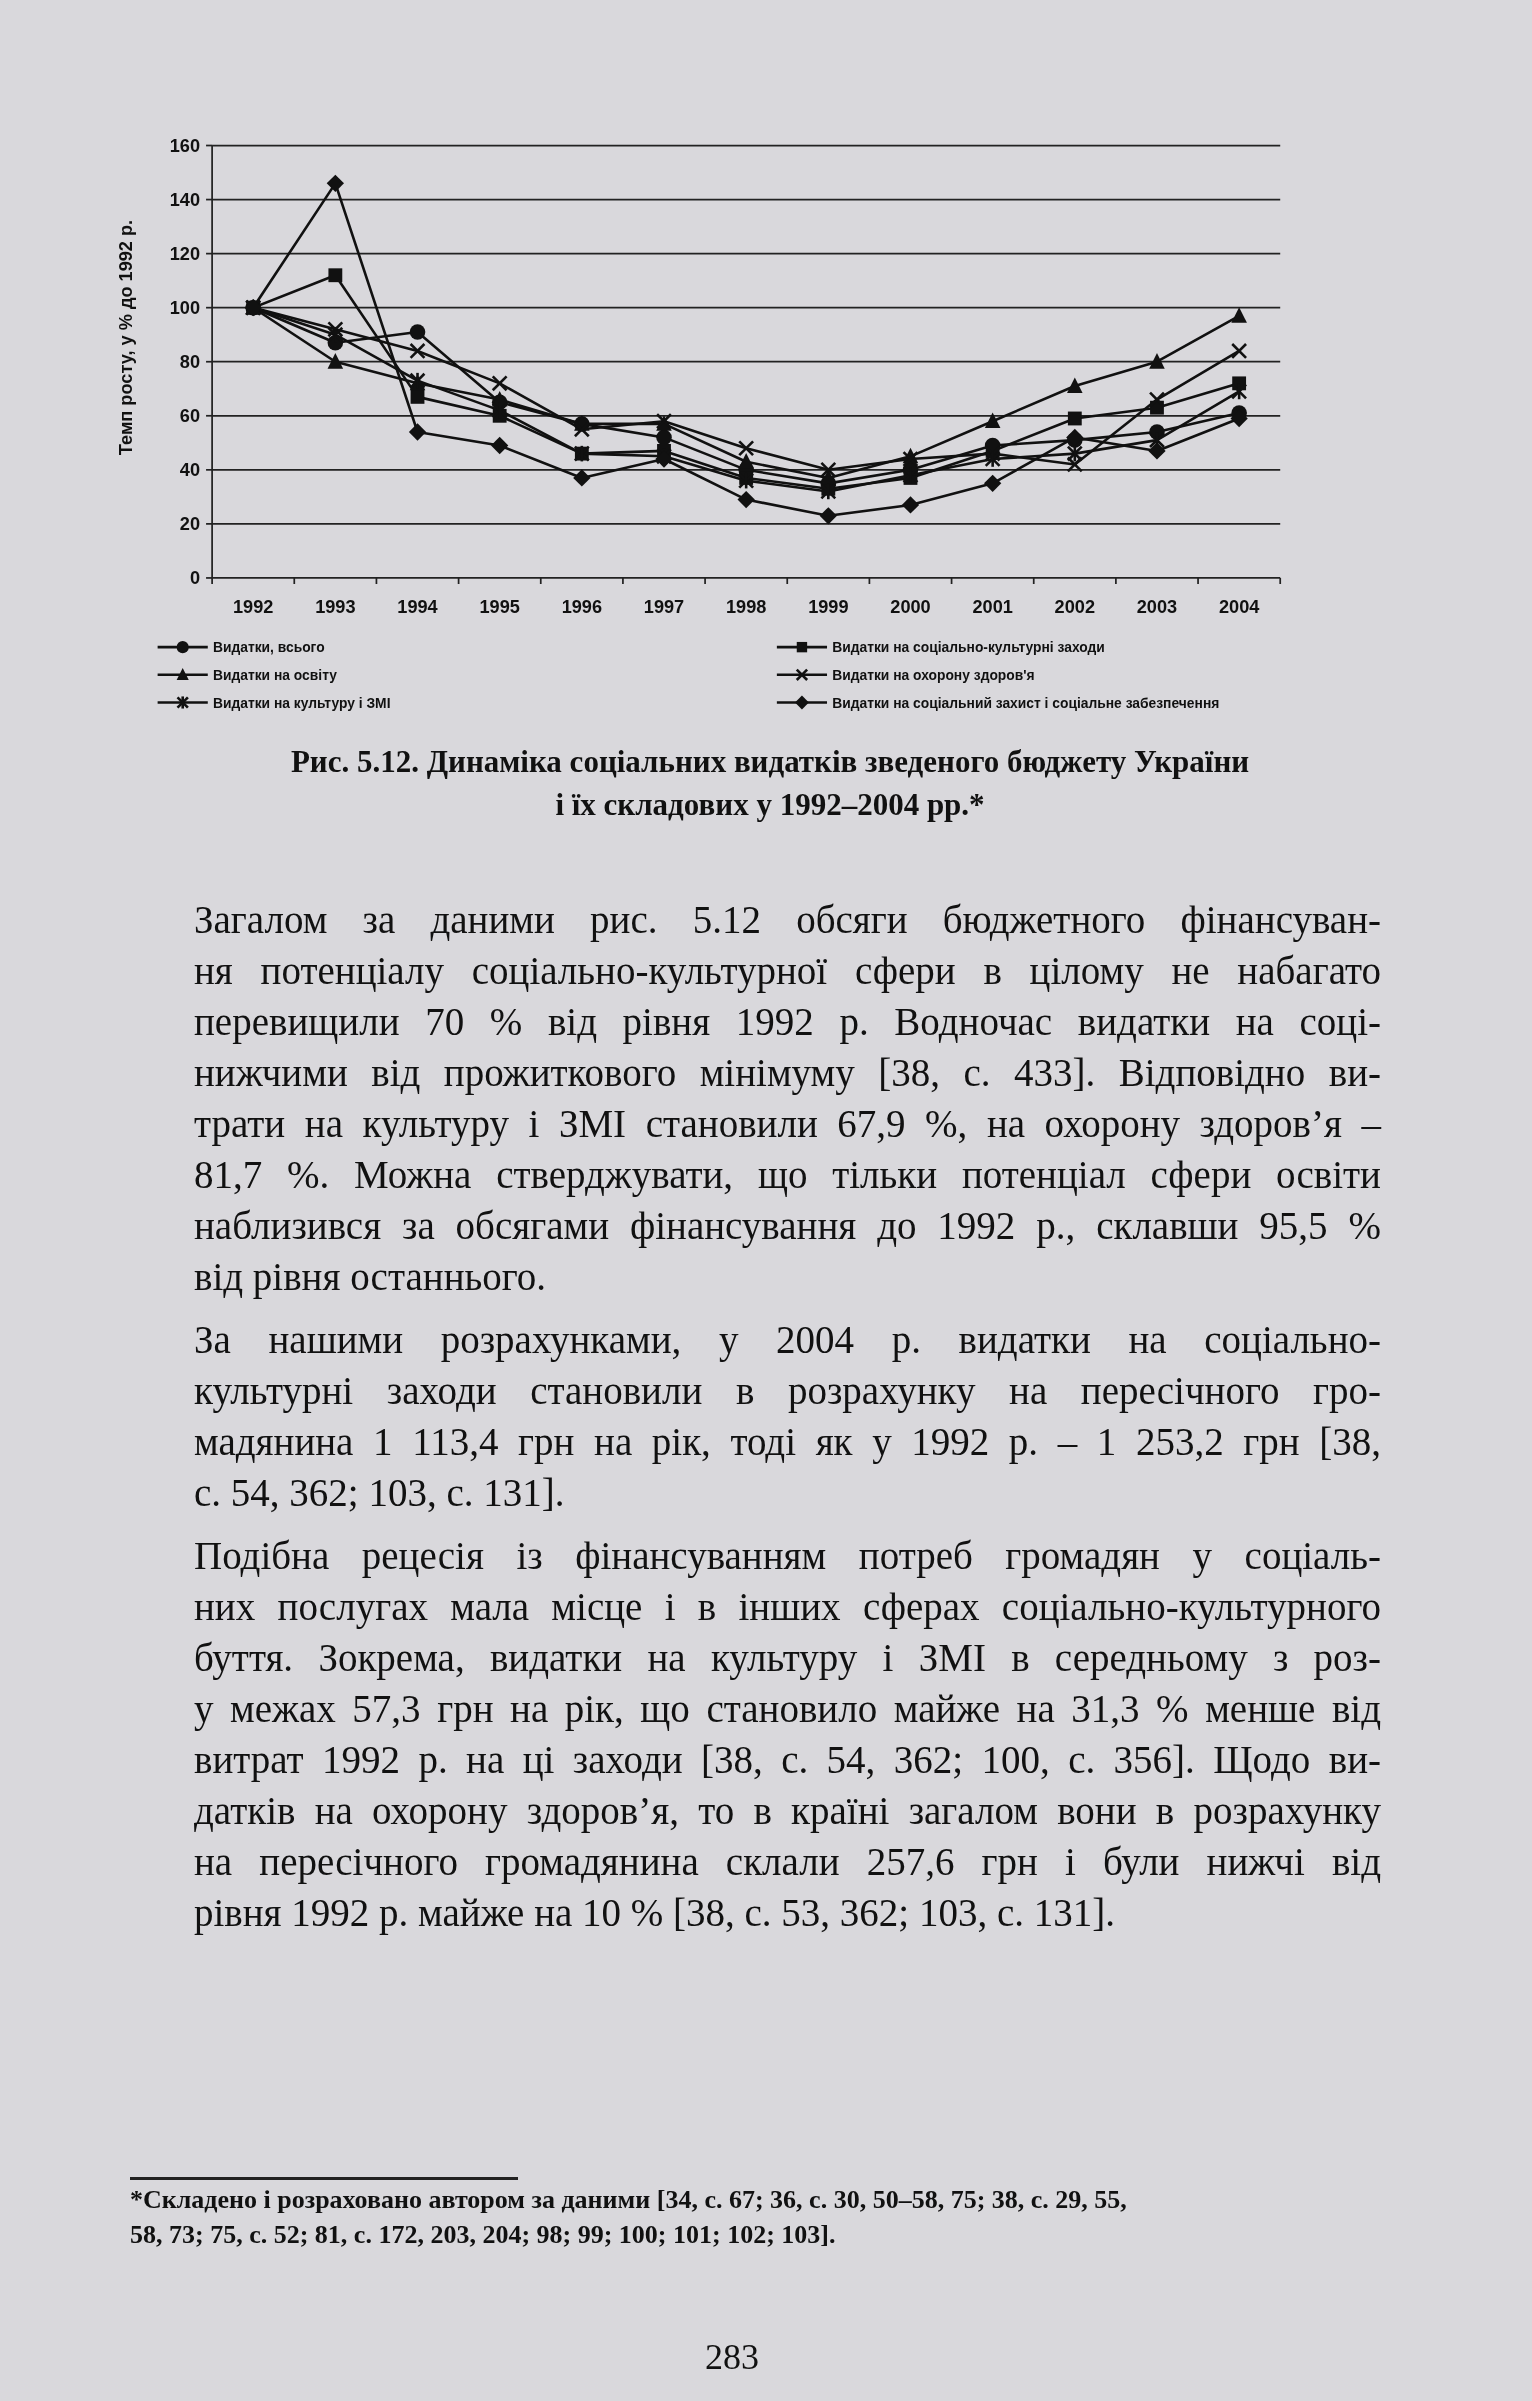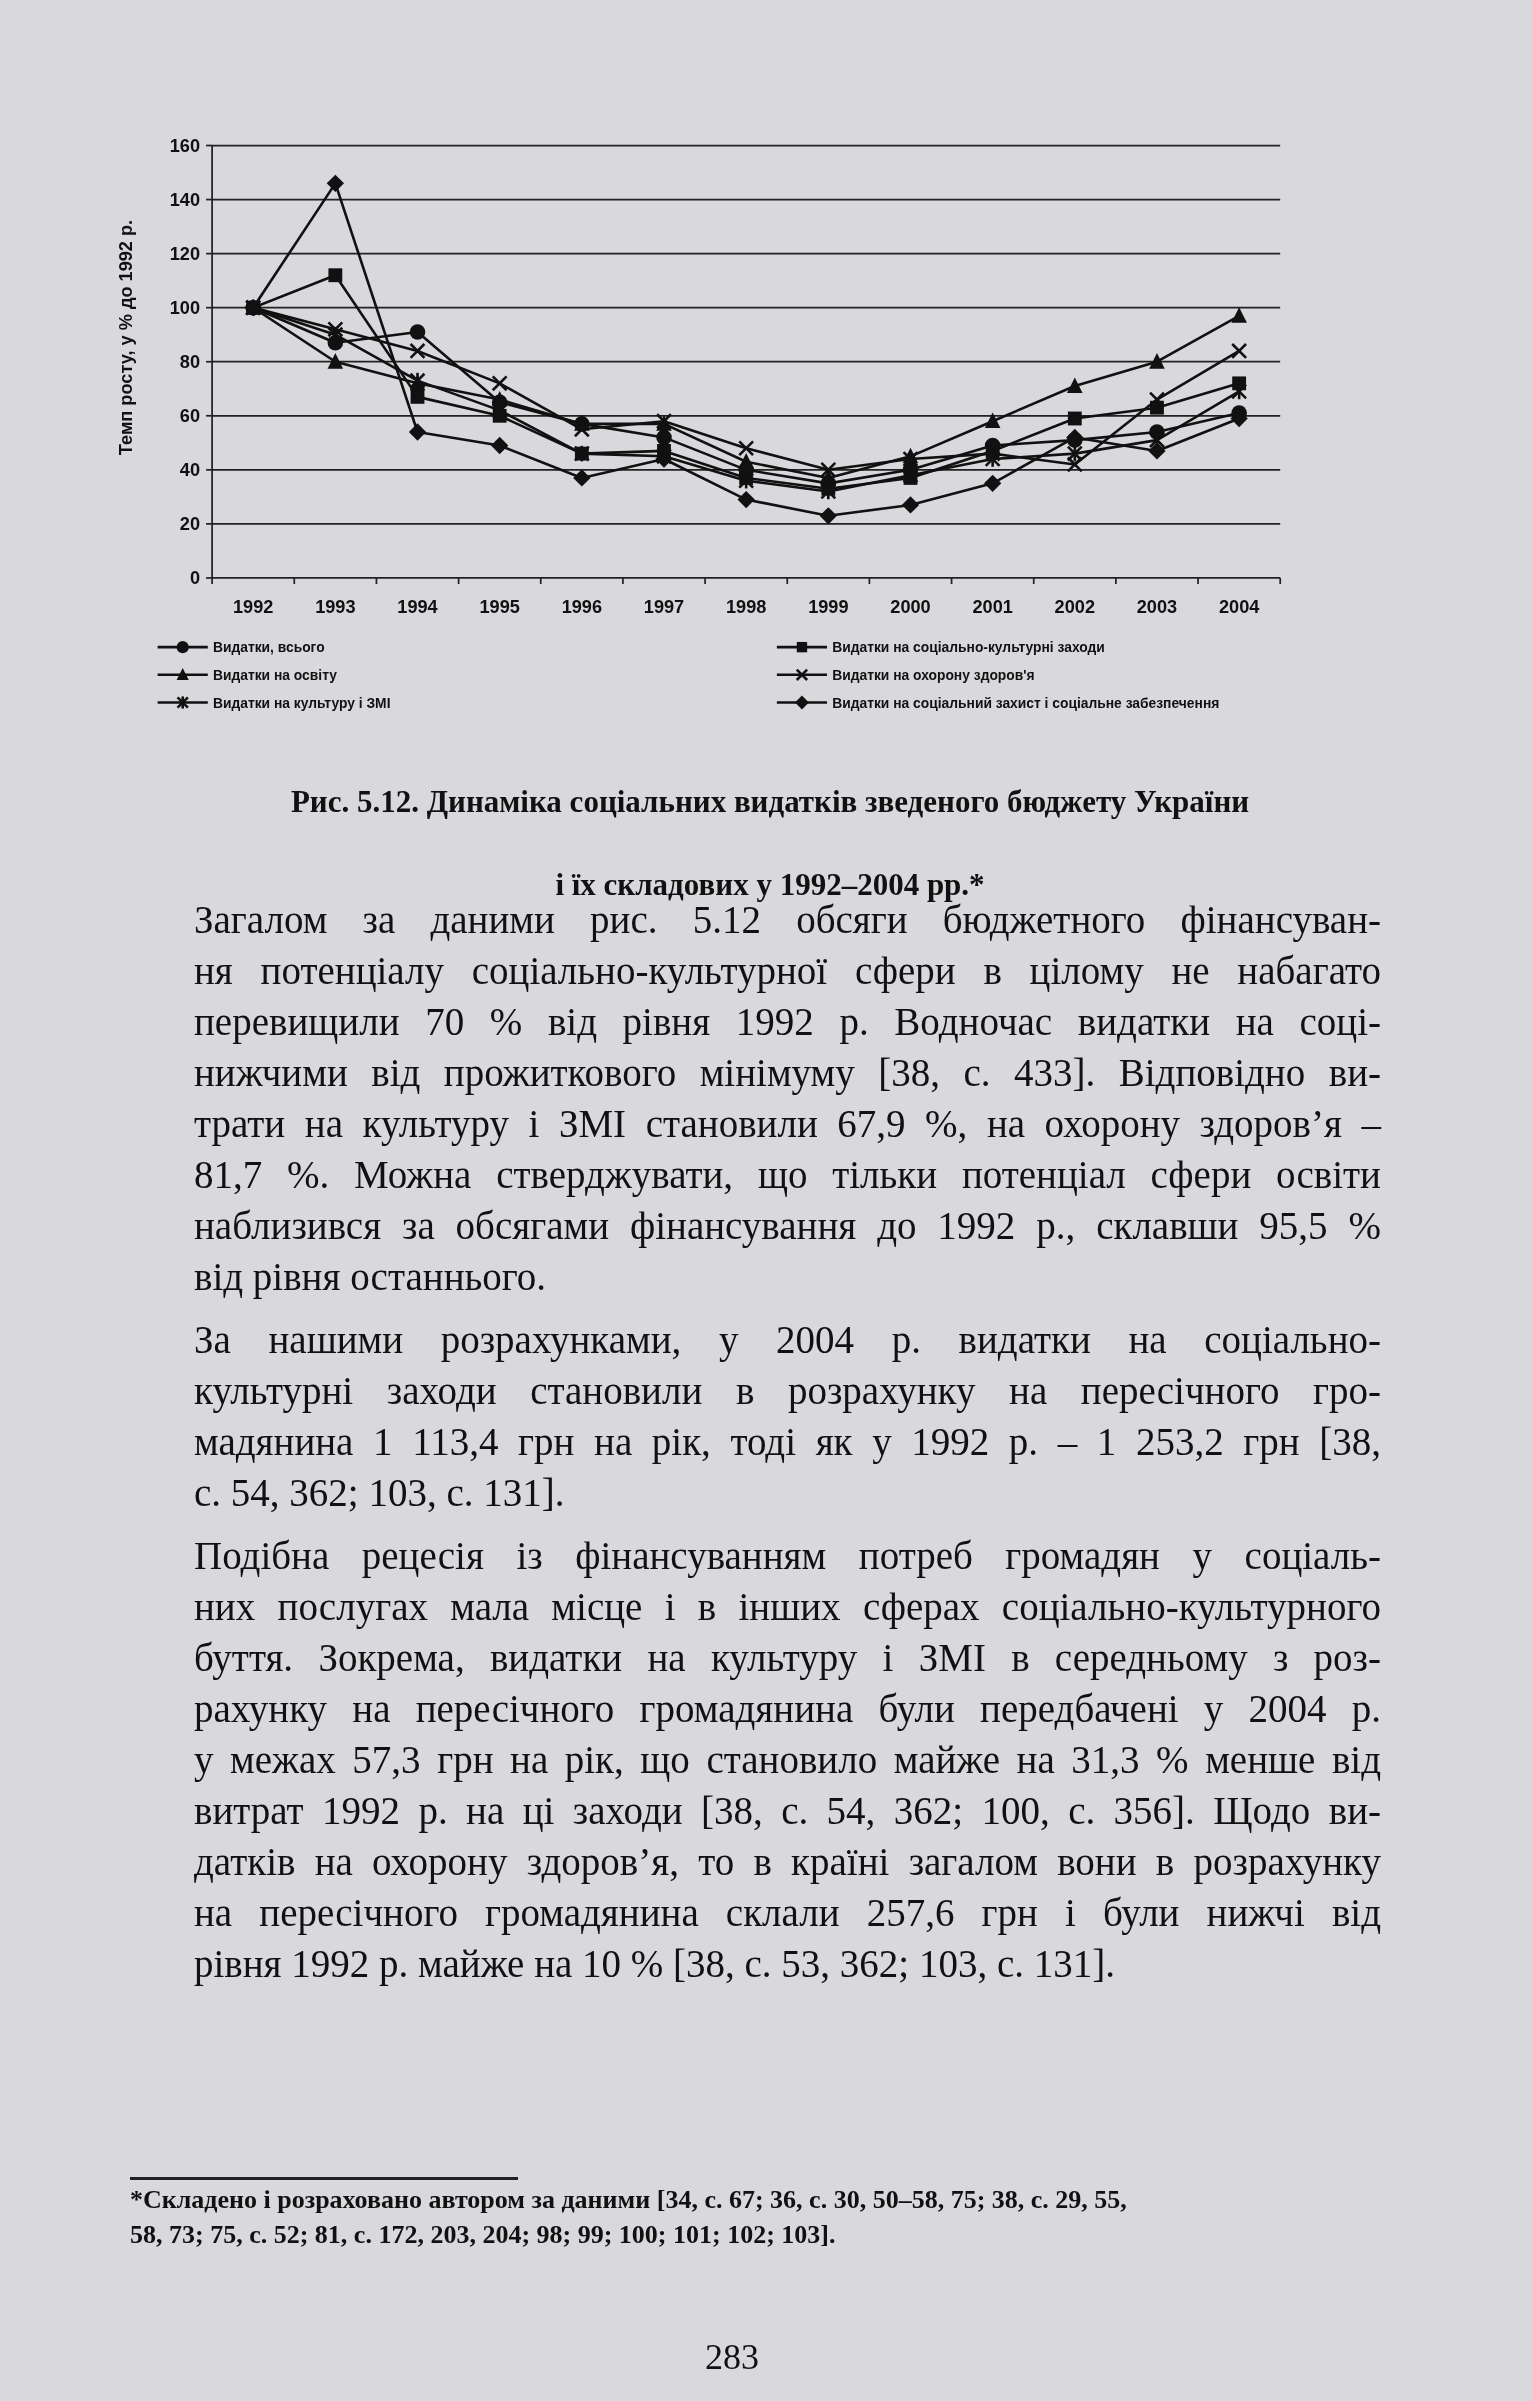--- a/index.html
+++ b/index.html
@@ -13,21 +13,21 @@
   }
   #chart-wrap { position: absolute; left: 104px; top: 121px; width: 1280px; height: 606px; }
   #chart-svg { position: absolute; left: 0; top: 0; width: 1280px; height: 606px; }
   .tick-label { font-family: "Liberation Sans", sans-serif; font-size: 21px; font-weight: bold; fill: #111; }
   .axis-title { font-family: "Liberation Sans", sans-serif; font-size: 21px; font-weight: bold; fill: #111; }
   .legend-label { font-family: "Liberation Sans", sans-serif; font-size: 16px; font-weight: bold; fill: #111; }
   .caption {
     position: absolute; left: 156px; width: 1228px; top: 740px;
     text-align: center; font-size: 31px; line-height: 43px; font-weight: bold;
   }
-  .caption .line { display: block; margin-top: 40px; }
+  .caption .line { display: block; }
   .body-text {
     position: absolute; left: 130px; width: 1263px; top: 882px;
     font-size: 39px; line-height: 51px; text-align: justify;
   }
   .body-text p { margin: 12px; text-indent: 52px; }
   .body-text .ln { display: block; text-align: justify; text-align-last: justify; }
   .body-text .ln.last { text-align-last: left; }
   .fn-rule { position: absolute; left: 130px; top: 2177px; width: 388px; height: 2.6px; background: #222; }
   .footnote {
     position: absolute; left: 130px; width: 1263px; top: 2182px;
@@ -354,21 +354,20 @@
   <p>
     <span class="ln">За нашими розрахунками, у 2004 р. видатки на соціально-</span>
     <span class="ln">культурні заходи становили в розрахунку на пересічного гро-</span>
     <span class="ln">мадянина 1 113,4 грн на рік, тоді як у 1992 р. – 1 253,2 грн [38,</span>
     <span class="ln last">с. 54, 362; 103, с. 131].</span>
   </p>
   <p>
     <span class="ln">Подібна рецесія із фінансуванням потреб громадян у соціаль-</span>
     <span class="ln">них послугах мала місце і в інших сферах соціально-культурного</span>
     <span class="ln">буття. Зокрема, видатки на культуру і ЗМІ в середньому з роз-</span>
-    <span class="ln">рахунку на пересічного громадянина були передбачені у 2004 р.</span>
     <span class="ln">у межах 57,3 грн на рік, що становило майже на 31,3 % менше від</span>
     <span class="ln">витрат 1992 р. на ці заходи [38, с. 54, 362; 100, с. 356]. Щодо ви-</span>
     <span class="ln">датків на охорону здоров’я, то в країні загалом вони в розрахунку</span>
     <span class="ln">на пересічного громадянина склали 257,6 грн і були нижчі від</span>
     <span class="ln last">рівня 1992 р. майже на 10 % [38, с. 53, 362; 103, с. 131].</span>
   </p>
 </div>
 
 <div class="fn-rule"></div>
 <div class="footnote">

